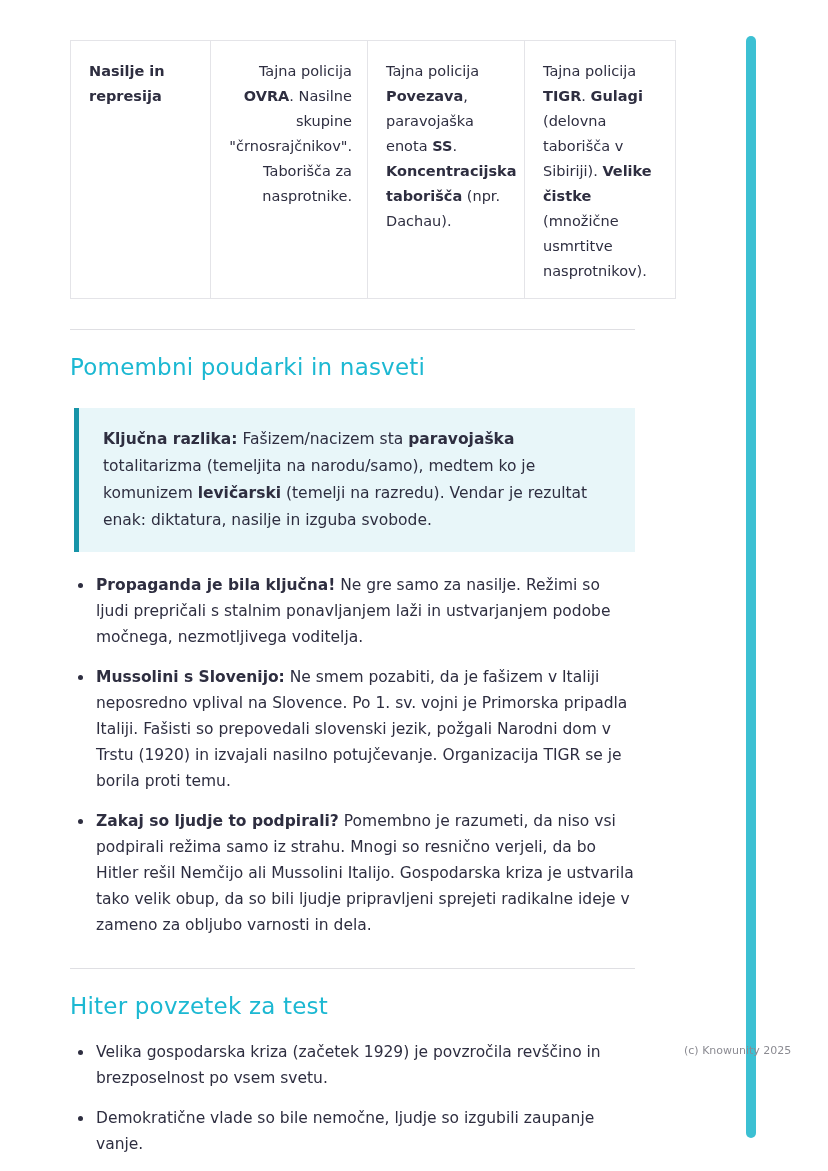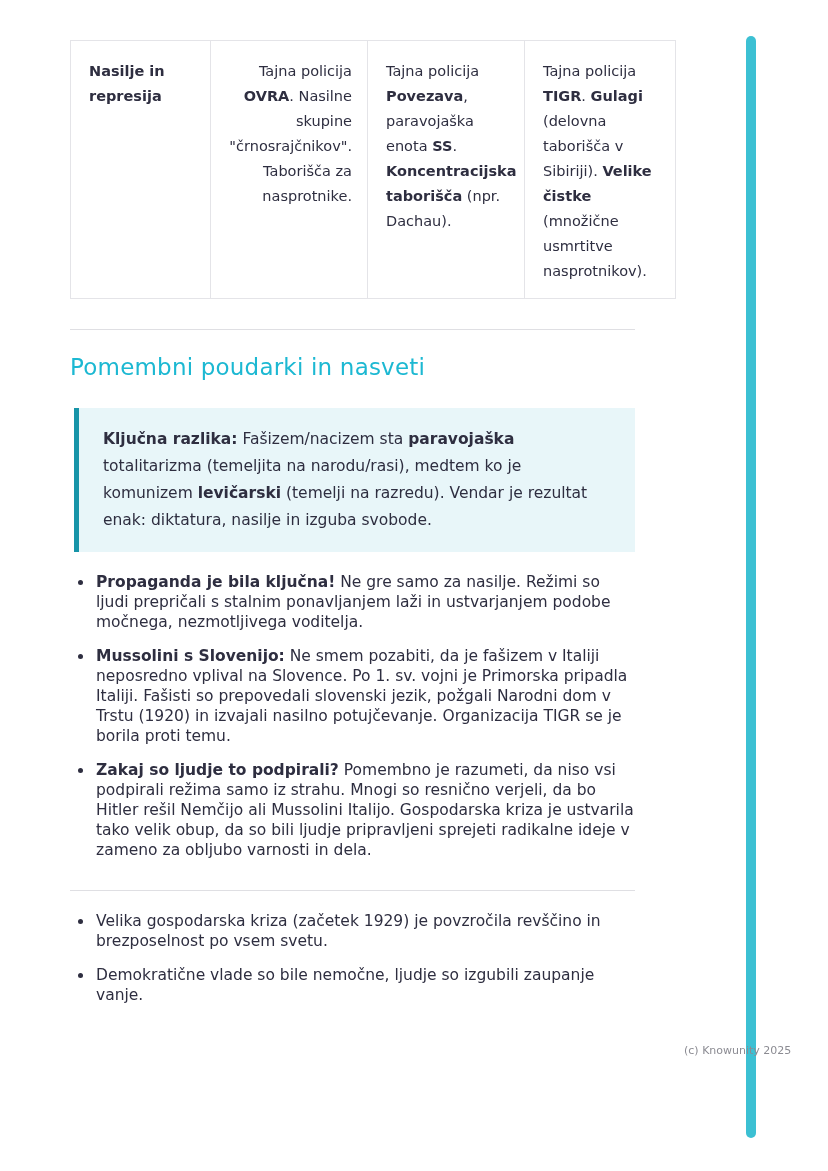--- a/index.html
+++ b/index.html
@@ -33,21 +33,21 @@
 
   .callout {
     margin:28px 0 0 74px; width:561px;
     background:var(--callout-bg,#e8f6f9);
     border-left:5px solid var(--callout-border,#1794a8);
     padding:18px 26px 18px 24px;
   }
   .callout p { font-size:15.5px; line-height:27px; }
 
   ul.bullets { margin:20px 0 0 70px; padding-left:24px; width:566px; list-style:disc; }
-  ul.bullets li { font-size:15.5px; line-height:20px; margin-bottom:14px; padding-left:2px; }
+  ul.bullets li { font-size:15.5px; line-height:26px; margin-bottom:14px; padding-left:2px; }
 
   .copyright {
     position:absolute; left:684px; top:1044px;
     font-size:11px; color:var(--muted,#8b8b92); z-index:2;
     white-space:nowrap;
   }
   .scrollbar {
     position:absolute; left:746px; top:36px;
     width:10px; height:1102px; border-radius:6px;
     background:var(--scrollbar,#3cc0d3); z-index:1;
@@ -67,31 +67,32 @@
       <td class="c3"><span>Tajna policija </span><strong>TIGR</strong><span>. </span><strong>Gulagi</strong><span> (delovna taborišča v Sibiriji). </span><strong>Velike čistke</strong><span> (množične usmrtitve nasprotnikov).</span></td>
     </tr>
   </tbody>
     </table>
 
   <hr class="divider">
 
   <h2 class="section">Pomembni poudarki in nasveti</h2>
 
   <div class="callout">
-    <p><strong>Ključna razlika:</strong><span> Fašizem/nacizem sta </span><strong>paravojaška</strong><span> totalitarizma (temeljita na narodu/rasi), medtem ko je komunizem </span><strong>levičarski</strong><span> (temelji na razredu). Vendar je rezultat enak: diktatura, nasilje in izguba svobode.</span></p>
+    <p><strong>Ključna razlika:</strong><span> Fašizem/nacizem sta </span><strong>paravojaška</strong><span> totalitarizma (temeljita na narodu/samo), medtem ko je komunizem </span><strong>levičarski</strong><span> (temelji na razredu). Vendar je rezultat enak: diktatura, nasilje in izguba svobode.</span></p>
   </div>
 
   <ul class="bullets">
     <li><strong>Propaganda je bila ključna!</strong><span> Ne gre samo za nasilje. Režimi so ljudi prepričali s stalnim ponavljanjem laži in ustvarjanjem podobe močnega, nezmotljivega voditelja.</span></li>
     <li><strong>Mussolini s Slovenijo:</strong><span> Ne smem pozabiti, da je fašizem v Italiji neposredno vplival na Slovence. Po 1. sv. vojni je Primorska pripadla Italiji. Fašisti so prepovedali slovenski jezik, požgali Narodni dom v Trstu (1920) in izvajali nasilno potujčevanje. Organizacija TIGR se je borila proti temu.</span></li>
     <li><strong>Zakaj so ljudje to podpirali?</strong><span> Pomembno je razumeti, da niso vsi podpirali režima samo iz strahu. Mnogi so resnično verjeli, da bo Hitler rešil Nemčijo ali Mussolini Italijo. Gospodarska kriza je ustvarila tako velik obup, da so bili ljudje pripravljeni sprejeti radikalne ideje v zameno za obljubo varnosti in dela.</span></li>
   </ul>
 
   <hr class="divider">
 
+  <h2 class="section">Hiter povzetek za test</h2>
 
   <ul class="bullets">
     <li><span>Velika gospodarska kriza (začetek 1929) je povzročila revščino in brezposelnost po vsem svetu.</span></li>
     <li><span>Demokratične vlade so bile nemočne, ljudje so izgubili zaupanje vanje.</span></li>
   </ul>
 
   <div class="copyright">(c) Knowunity 2025</div>
 
   <div class="scrollbar"></div>
 

